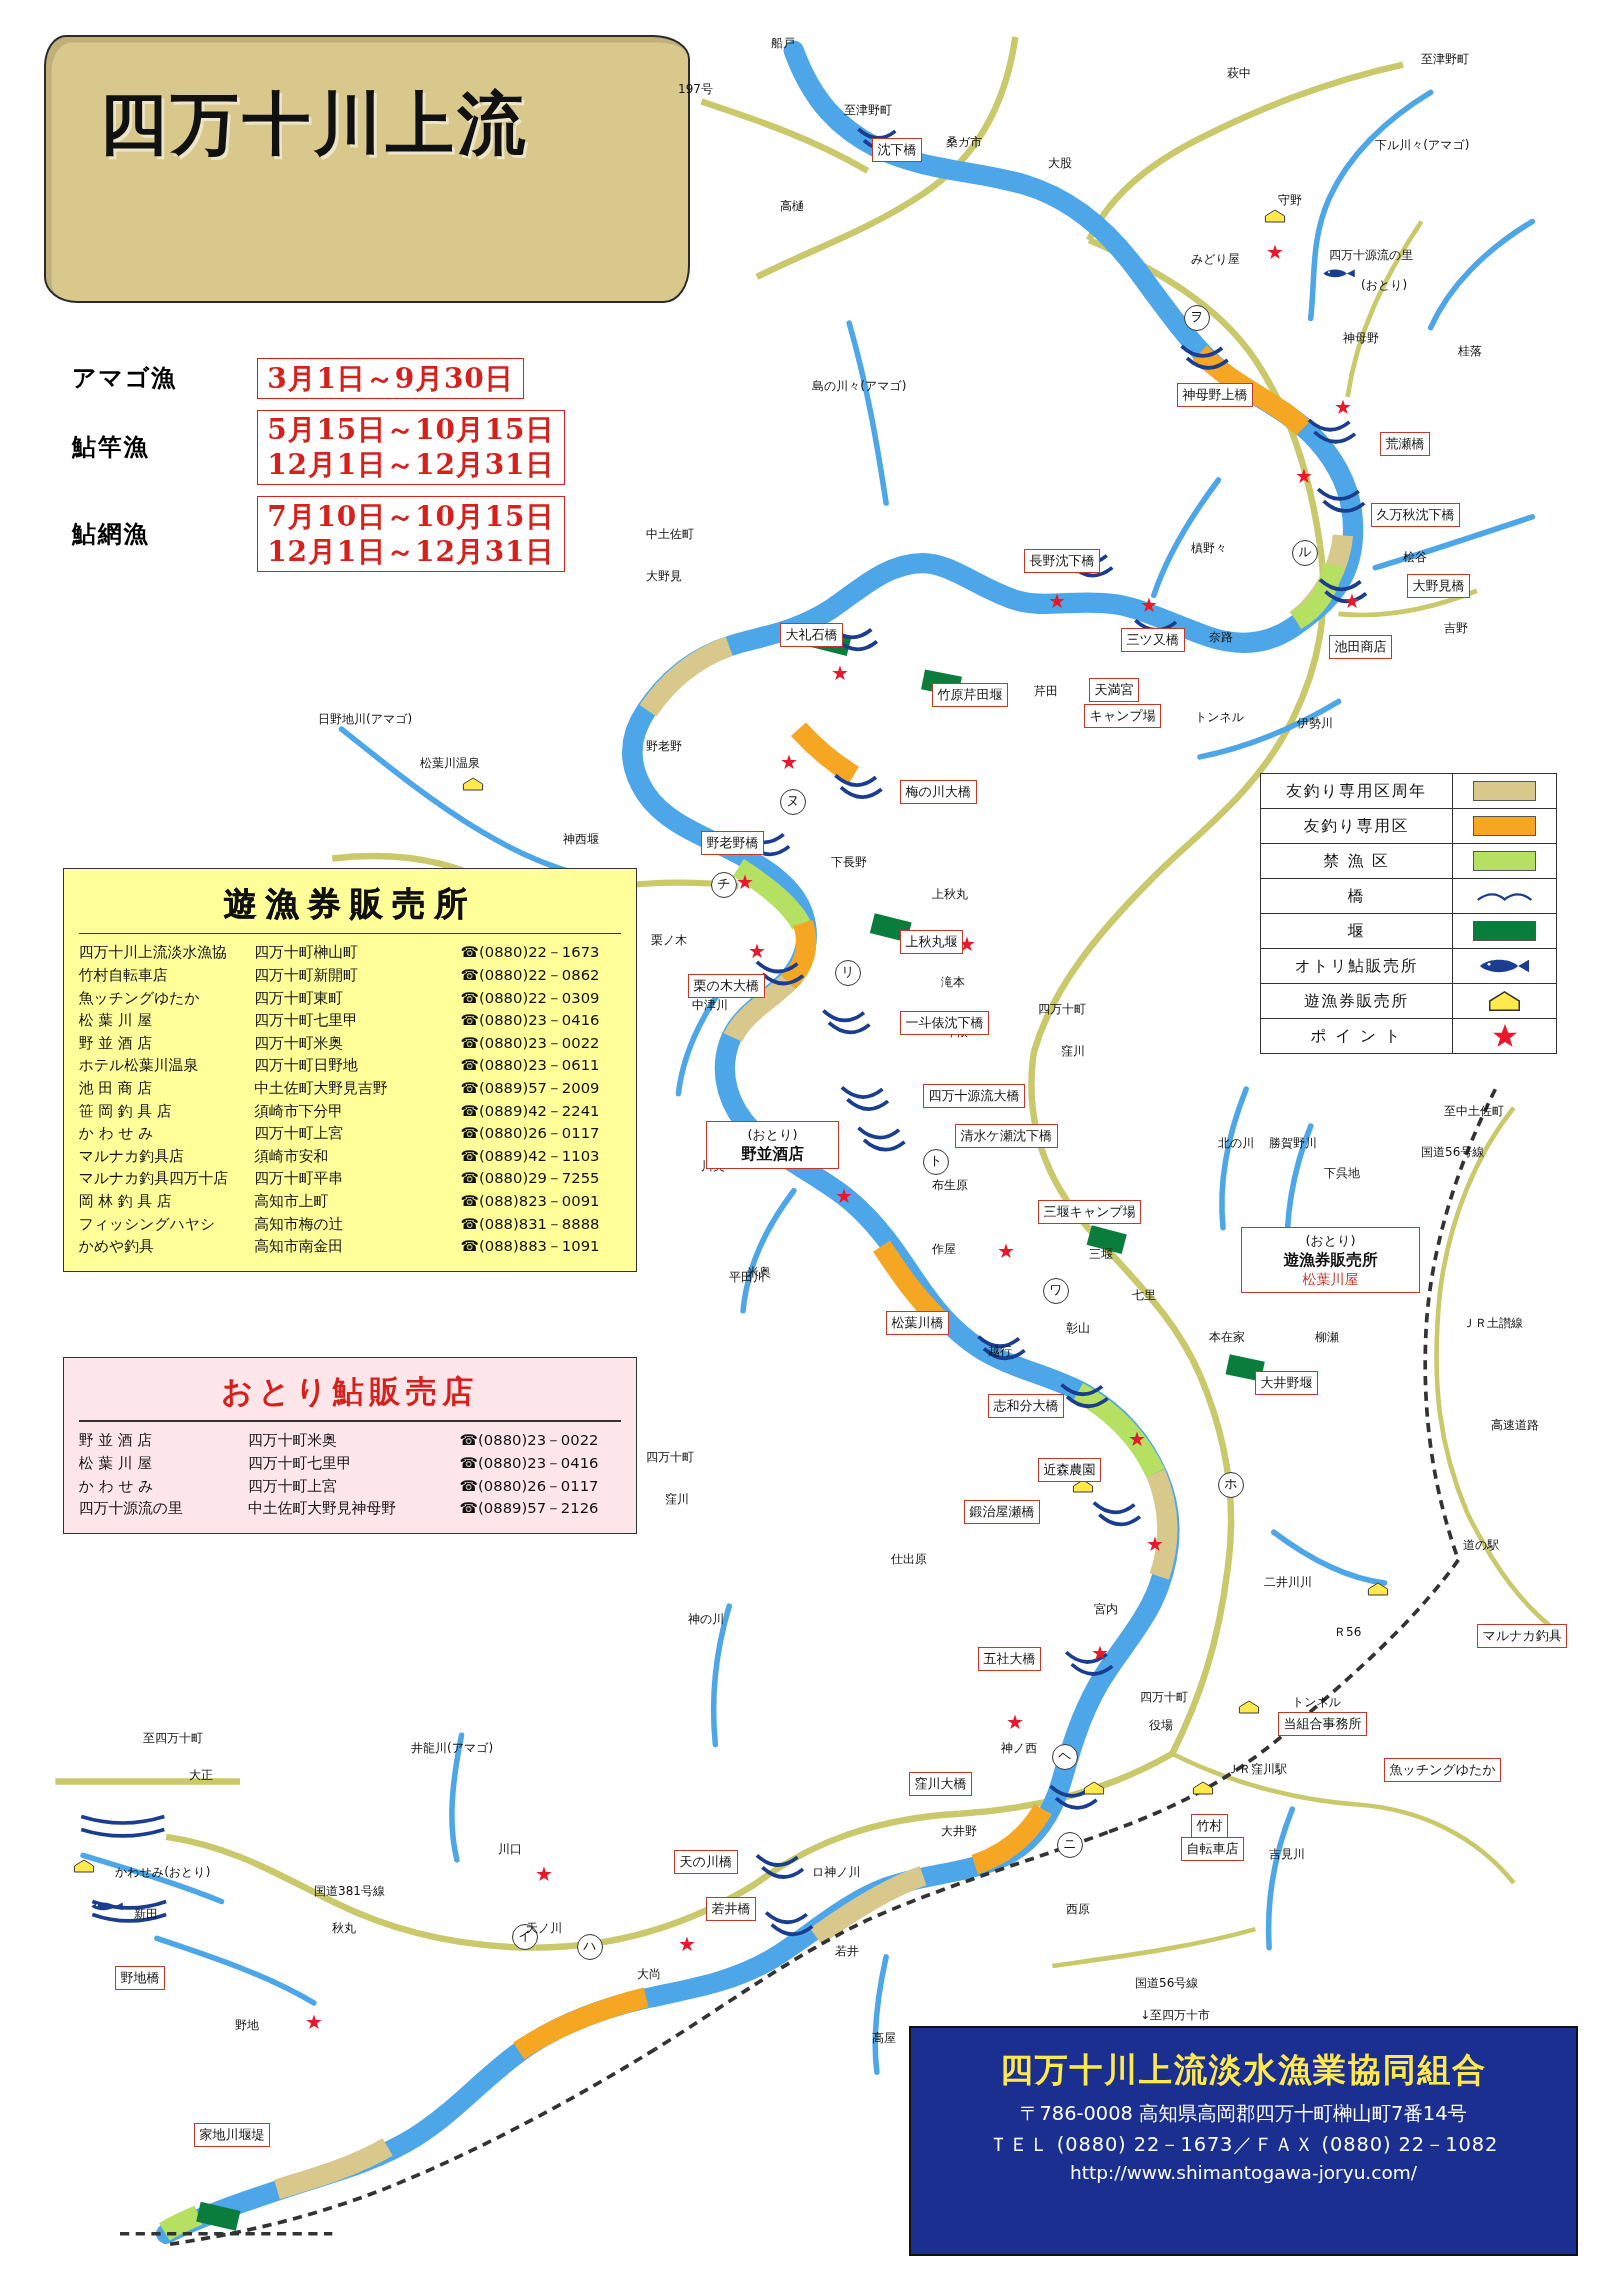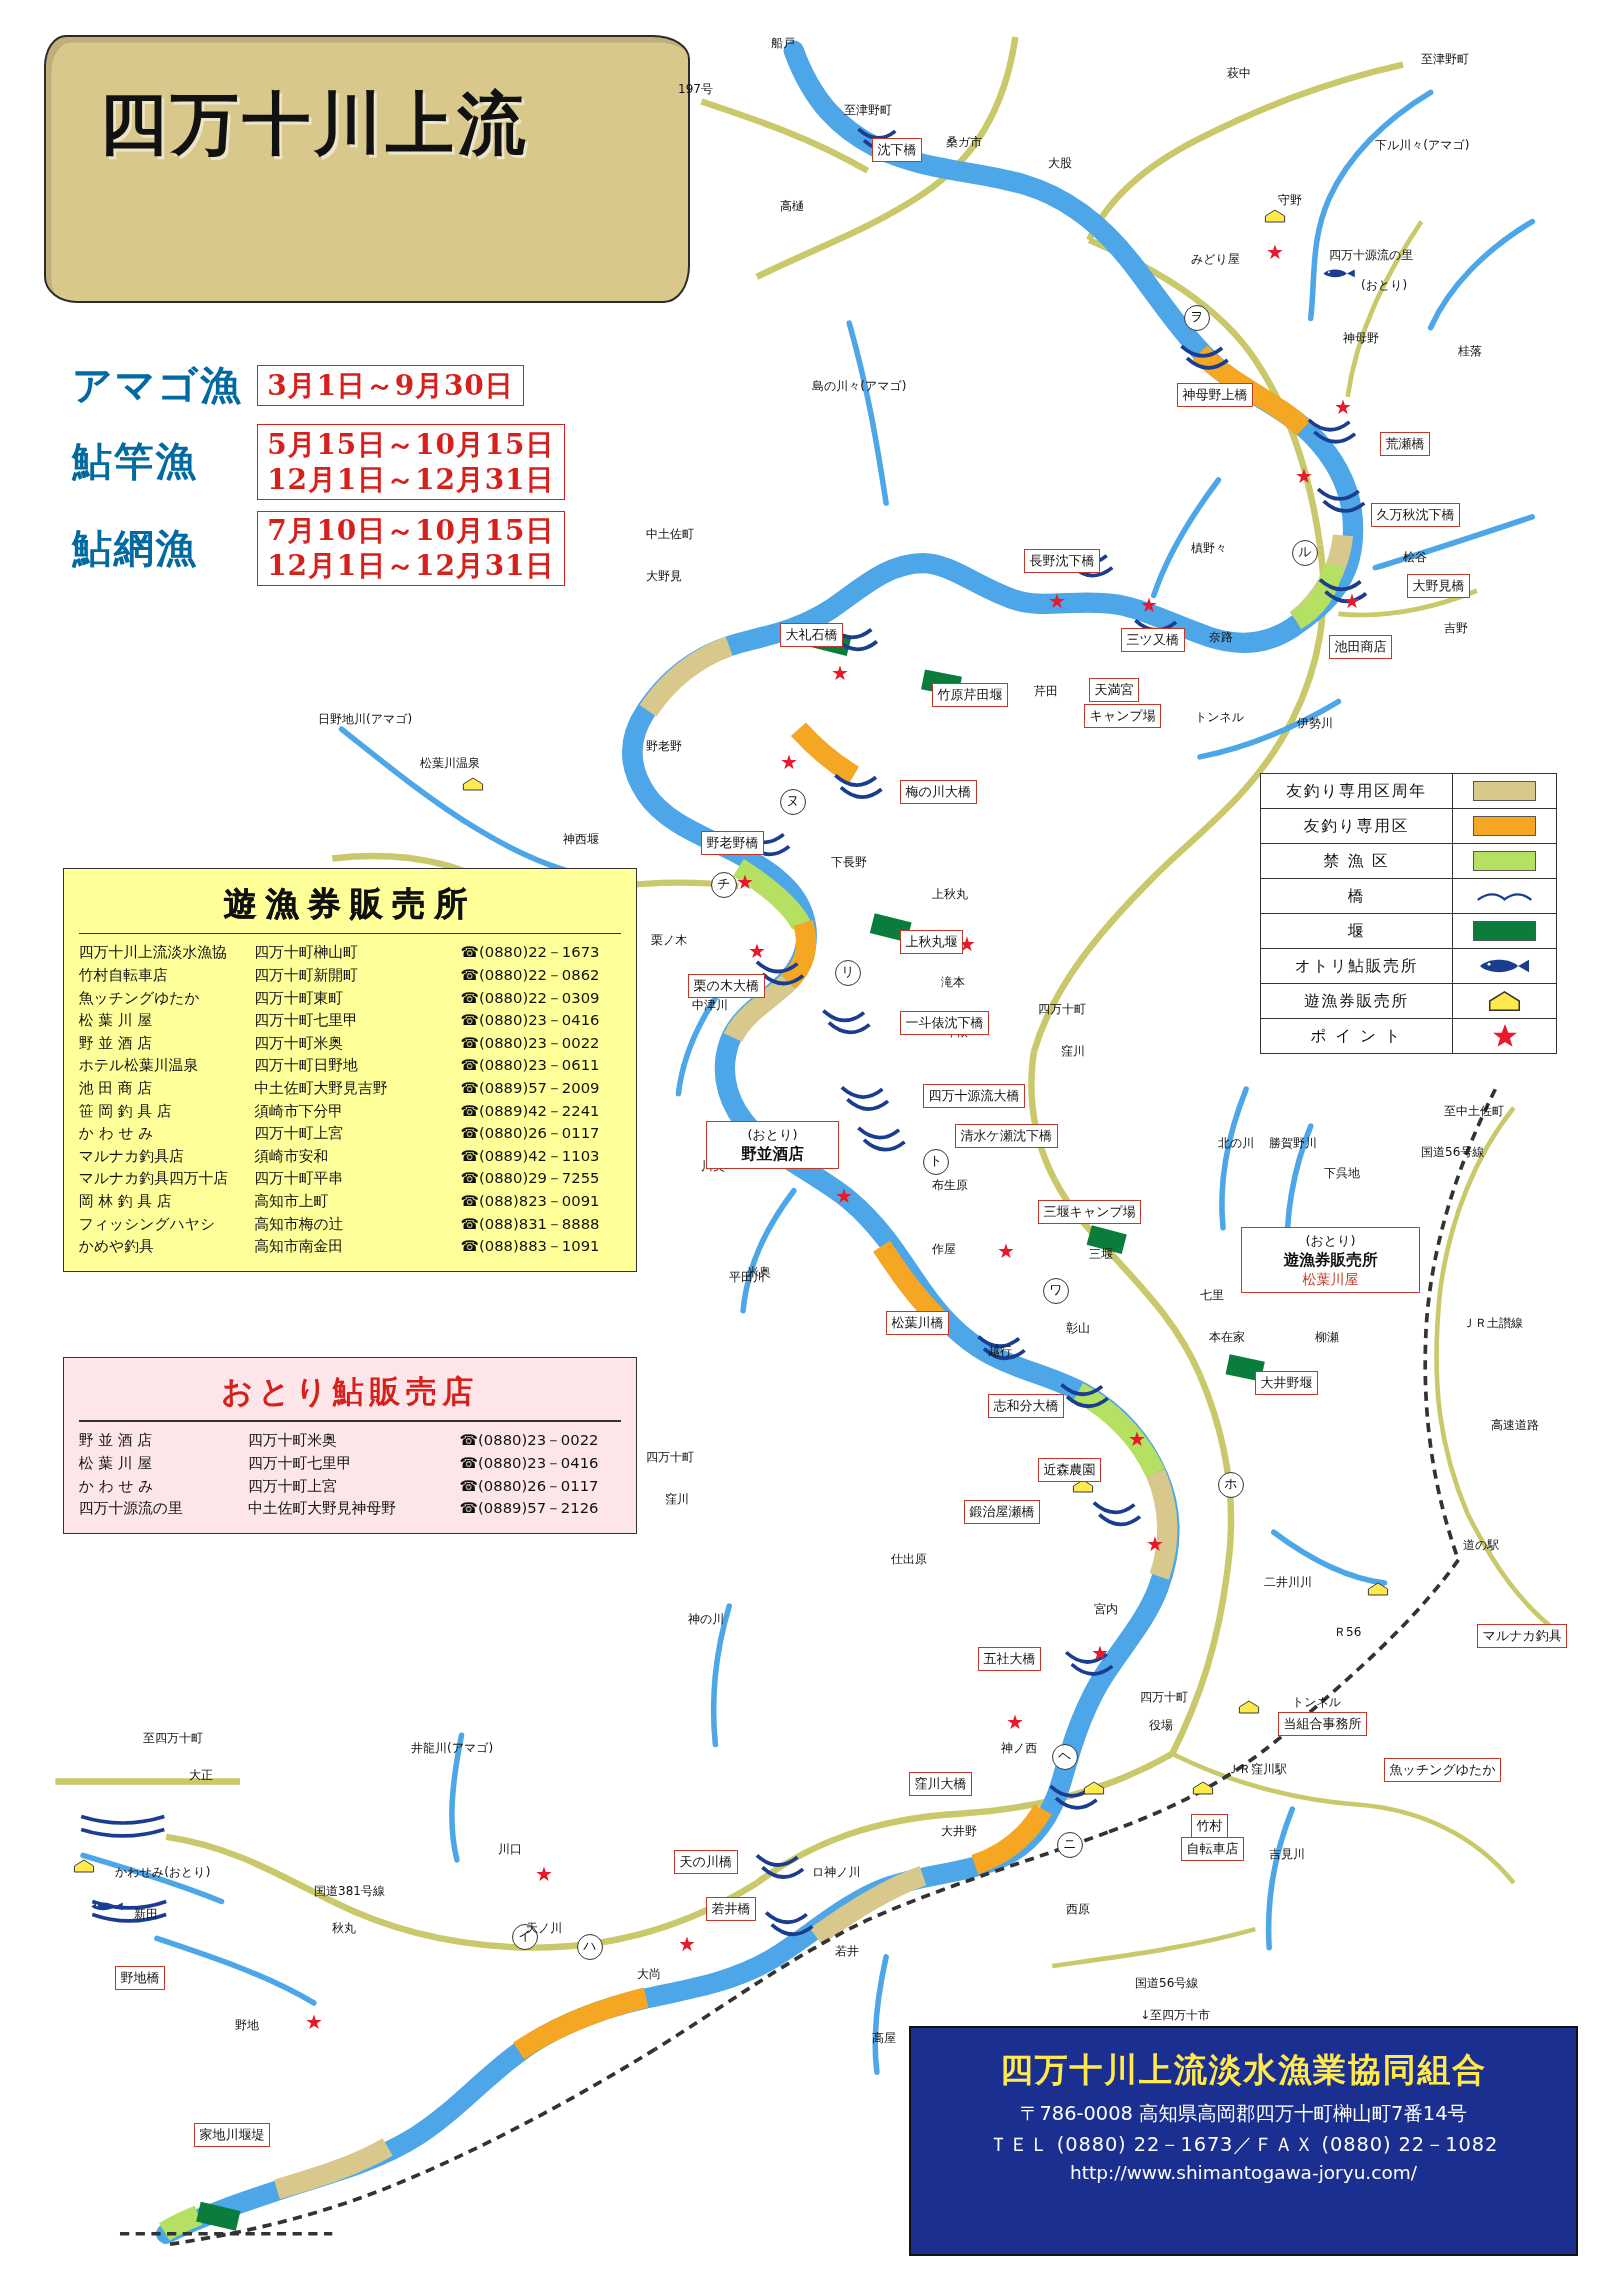--- a/index.html
+++ b/index.html
@@ -25,21 +25,21 @@
      font-size:68px;letter-spacing:3.7px;color:#111;text-shadow:2.8px 2.8px 0 #fff8;}
   .plaque h2{position:absolute;left:129px;top:138px;margin:0;font-family:"DejaVu Serif",serif;font-weight:bold;
      font-size:68px;letter-spacing:3.7px;color:#111;text-shadow:2.8px 2.8px 0 #fff8;}
 
   .slogan{position:absolute;left:715px;top:238px;font-family:"DejaVu Serif",serif;font-weight:bold;color:#2f7fc1;
      font-size:42px;line-height:1.25;letter-spacing:1.8px;}
 
   
   .seasons{position:absolute;left:72px;top:358px;}
   .srow{display:flex;align-items:center;margin-bottom:11px;}
-  .sname{font-family:Liberation Serif, serif;font-weight:bold;font-size:40px;color:#0369a1;width:185px;letter-spacing:1.8px;}
+  .sname{font-family:Liberation Serif, serif;font-weight:bold;font-size:24px;color:#000000;width:185px;letter-spacing:1.8px;}
   .sbox{border:1.8px solid #d6201c;padding:1.8px 9.2px;}
   .sbox div{font-family:"DejaVu Serif",serif;font-weight:bold;font-size:28px;color:#d6201c;letter-spacing:0.9px;line-height:1.25;}
 
   
   .dealers{position:absolute;left:63px;top:868px;width:572px;background:#ffff99;border:1.8px solid #333;}
   .dealers h3{margin:0;padding:13px 0 5.5px;text-align:center;font-family:"DejaVu Serif",serif;font-weight:bold;
      font-size:33px;letter-spacing:9.2px;color:#111;-webkit-text-stroke:0.5px #111;}
   .dealers .rule{height:1.8px;background:#333;margin:0 14.8px 7.4px;}
   table.dl{border-collapse:collapse;margin:0 9.2px 13px 14.8px;font-size:14.8px;color:#111;}
   table.dl td{padding:1.8px 5.5px 1.8px 0;white-space:nowrap;font-family:"DejaVu Sans",sans-serif;}
@@ -573,21 +573,21 @@
       <div class="lbl sm" style="left: 1218px; top: 1135px;">北の川</div>
       <div class="lbl sm" style="left: 1269px; top: 1135px;">勝賀野川</div>
       <div class="lbl sm" style="left: 932px; top: 1177px;">布生原</div>
       <div class="lbl sm" style="left: 701px; top: 1158px;">川奥</div>
       <div class="lbl sm" style="left: 747px; top: 1218px; margin-top: 46px;">米奥</div>
       <div class="lbl sm" style="left: 729px; top: 1269px;">平田川</div>
       <div class="lbl sm" style="left: 932px; top: 1241px;">作屋</div>
       <div class="lbl sm" style="left: 1089px; top: 1246px;">三堰</div>
       <div class="lbl sm" style="left: 988px; top: 1343px;">越行</div>
       <div class="lbl sm" style="left: 1066px; top: 1320px;">彰山</div>
-      <div class="lbl sm" style="left: 1200px; top: 1287px; text-align: center;">七里</div>
+      <div class="lbl sm" style="left: 1132px; top: 1287px; text-align: center;">七里</div>
       <div class="lbl sm" style="left: 1209px; top: 1329px;">本在家</div>
       <div class="lbl sm" style="left: 1315px; top: 1329px;">柳瀬</div>
       <div class="lbl sm" style="left: 1343px; top: 1227px;">彰野</div>
       <div class="lbl sm" style="left: 1324px; top: 1165px;">下呉地</div>
       <div class="lbl sm" style="left: 1444px; top: 1103px;">至中土佐町</div>
       <div class="lbl sm" style="left: 1421px; top: 1144px;">国道56号線</div>
       <div class="lbl sm" style="left: 1463px; top: 1315px;">ＪＲ土讃線</div>
       <div class="lbl sm" style="left: 1491px; top: 1417px;">高速道路</div>
       <div class="lbl sm" style="left: 646px; top: 1449px;">四万十町</div>
       <div class="lbl sm" style="left: 665px; top: 1491px;">窪川</div>

